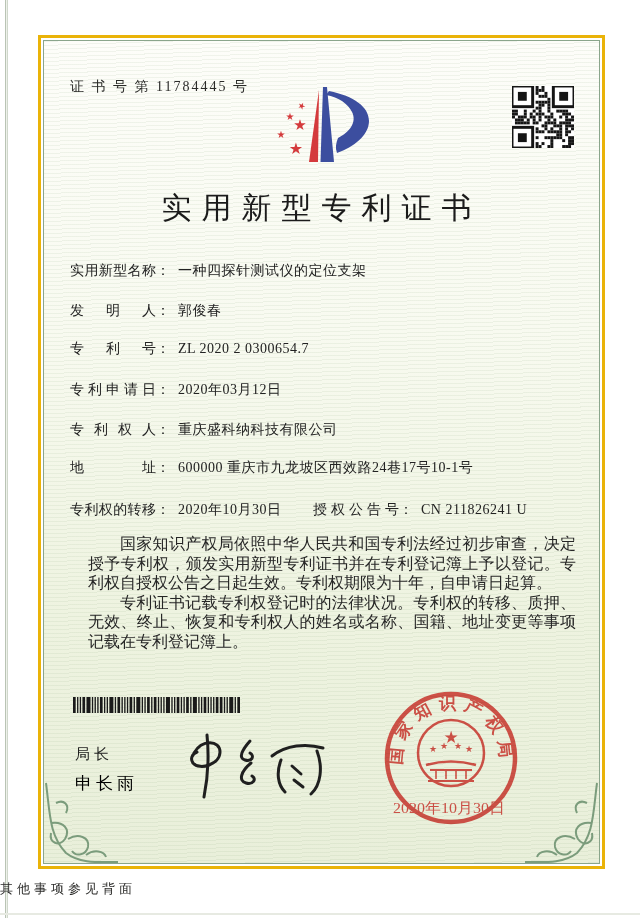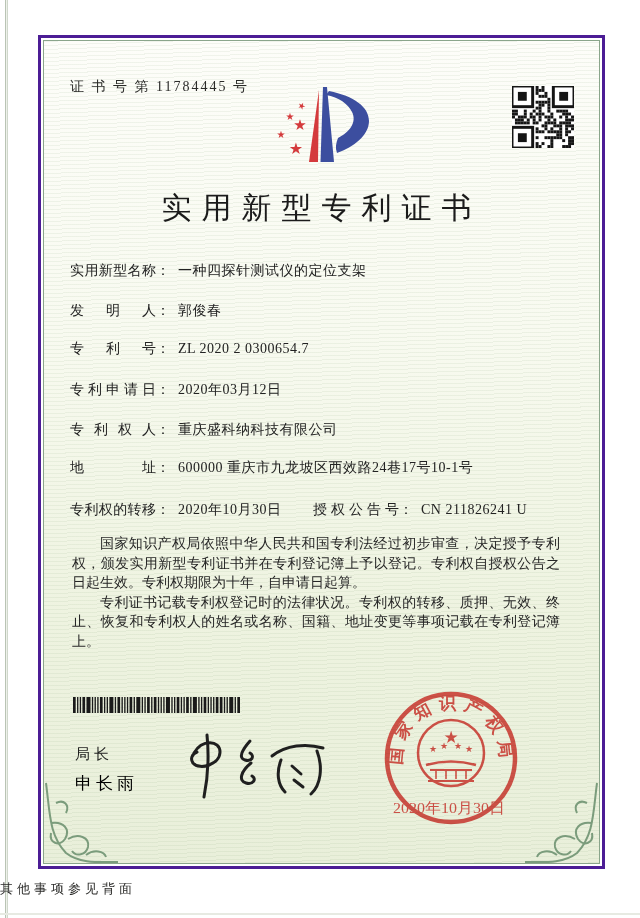--- a/index.html
+++ b/index.html
@@ -5,21 +5,21 @@
   html,body{margin:0;padding:0;background:#ffffff;}
   .paper{
     position:relative;width:640px;height:918px;background:#ffffff;overflow:hidden;
     font-family:"Liberation Serif","DejaVu Serif",serif;color:#222;
   }
   .edge-left{position:absolute;left:5px;top:0;bottom:0;width:4px;
     background:linear-gradient(90deg,#b9c4b4 0 1px,#eef0ea 1px 2px,#cfd8cb 2px 3px,#fff 3px);}
   .edge-bottom{position:absolute;left:0;right:0;bottom:3px;height:2px;background:#e7eae2;}
 
   
-  .frame{position:absolute;left:38px;top:35px;width:561px;height:828px;border:3px solid #4c1d95;}
+  .frame{position:absolute;left:38px;top:35px;width:561px;height:828px;border:3px solid #eab308;}
   .frame-inner{position:absolute;inset:2px;border:1px solid #8aa58b;
     background:
       repeating-linear-gradient(178deg, rgba(124,158,112,0.10) 0 1px, rgba(0,0,0,0) 1px 4px),
       linear-gradient(180deg,#fdfdf9 0%,#f8faf0 35%,#eef3e0 70%,#e9efda 100%);}
 
   .cert-no{position:absolute;left:29px;top:40px;font-size:14px;letter-spacing:2px;color:#2a2a28;}
 
   .logo{position:absolute;left:221px;top:42px;width:124px;height:94px;}
   .qr{position:absolute;left:471px;top:48px;width:62px;height:62px;}
 
@@ -28,21 +28,21 @@
 
   .fields{position:absolute;left:29px;top:0;width:520px;font-size:14px;color:#222;}
   .frow{position:absolute;left:0;white-space:nowrap;}
   .r1{top:224px;} .r2{top:264px;} .r3{top:302px;} .r4{top:343px;}
   .r5{top:383px;} .r6{top:421px;} .r7{top:463px;}
   .flabel{display:inline-block;width:86px;text-align:justify;text-align-last:justify;vertical-align:bottom;}
   .fcolon{display:inline-block;margin-right:8px;}
   .fvalue{letter-spacing:.5px;}
   .grant2{position:absolute;left:243px;top:0;white-space:nowrap;}
 
-  .paras{position:absolute;left:31px;top:496px;width:488px;font-size:14px;
+  .paras{position:absolute;left:47px;top:496px;width:488px;font-size:16px;
     line-height:19.5px;color:#262626;text-align:justify;}
   .paras p{margin:0;text-indent:2em;}
 
   .barcode{position:absolute;left:32px;top:659px;width:167px;height:16px;}
 
   .director-title{position:absolute;left:34px;top:707px;font-size:15px;letter-spacing:4px;
     font-family:"Liberation Sans","DejaVu Sans",sans-serif;color:#1d1d1d;}
   .director-name{position:absolute;left:34px;top:734px;font-size:17px;letter-spacing:4px;
     font-family:"Liberation Sans","DejaVu Sans",sans-serif;color:#000000;}
   .signature{position:absolute;left:139px;top:693px;width:155px;height:70px;}

